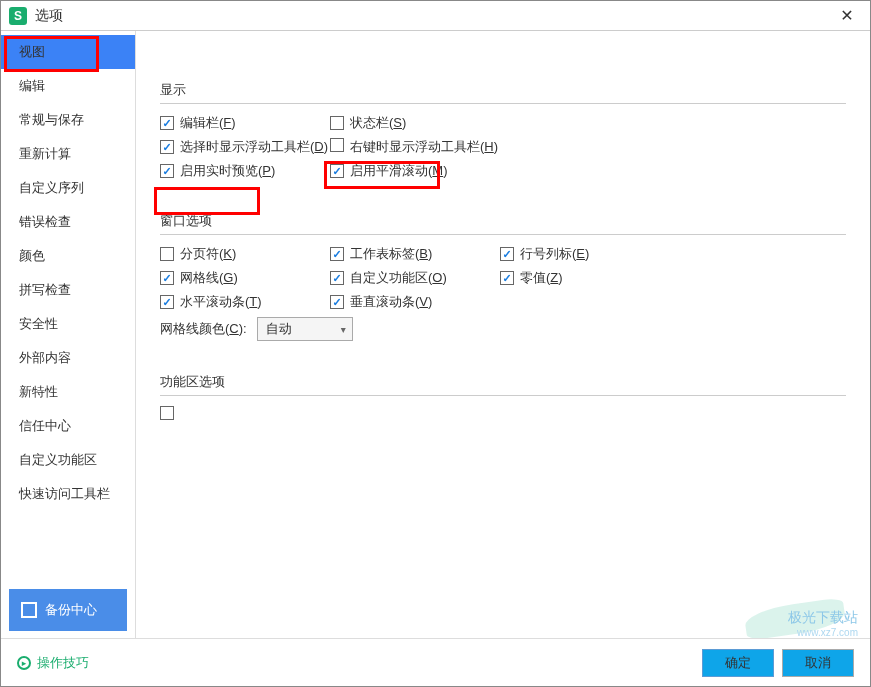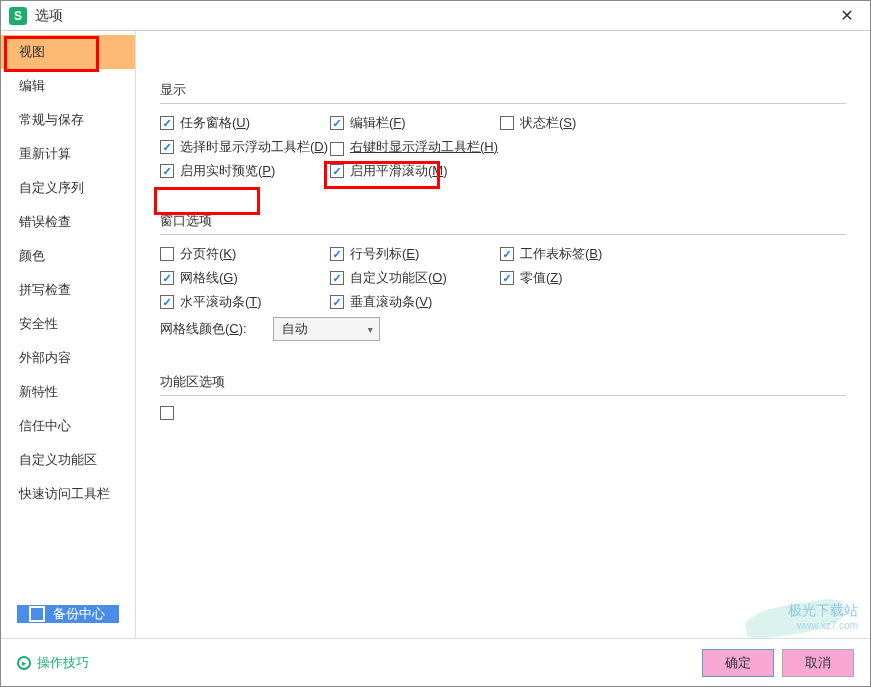--- a/index.html
+++ b/index.html
@@ -5,46 +5,46 @@
 * { box-sizing: border-box; margin: 0; padding: 0; }
 body { font-family: "Microsoft YaHei", sans-serif; font-size: 13px; color: #333; background: #fff; width: 871px; height: 687px; border: 1px solid #888; position: relative; overflow: hidden; }
 .titlebar { height: 30px; display: flex; align-items: center; padding: 0 8px; border-bottom: 1px solid #ccc; }
 .app-icon { width: 18px; height: 18px; background: #1aad6e; color: #fff; display: flex; align-items: center; justify-content: center; font-size: 12px; font-weight: bold; border-radius: 3px; margin-right: 8px; }
 .title-text { flex: 1; font-size: 14px; }
 .close-btn { width: 30px; height: 30px; display: flex; align-items: center; justify-content: center; cursor: pointer; font-size: 16px; }
 .main { display: flex; height: 608px; }
 .sidebar { width: 135px; border-right: 1px solid #ddd; padding-top: 4px; display: flex; flex-direction: column; }
 .sidebar-items { flex: 1; }
 .sidebar-item { padding: 8px 18px; cursor: pointer; font-size: 13px; }
-.sidebar-item.active { background: #fdba74; }
-.backup-btn { margin: 16px; background: #4a8de8; color: #fff; padding: 0 12px; display: flex; align-items: center; gap: 8px; cursor: pointer; font-size: 13px; }
+.sidebar-item.active { background: #3b82f6; }
+.backup-btn { margin: 8px; background: #4a8de8; color: #fff; padding: 12px 12px; display: flex; align-items: center; gap: 8px; cursor: pointer; font-size: 13px; }
 .backup-icon { width: 16px; height: 16px; border: 2px solid #fff; display: inline-block; position: relative; }
 .content { flex: 1; padding: 18px 24px; position: relative; }
 .section { margin-bottom: 14px; }
 .section-title { font-size: 13px; color: #333; margin-bottom: 4px; margin-top: 32px; }
 .divider { border: none; border-top: 1px solid #ccc; margin-bottom: 10px; }
 .row { display: flex; margin-bottom: 6px; }
 .col { width: 170px; display: flex; align-items: center; }
-.col-wide { width: 340px; display: flex; align-items: flex-end; text-decoration: underline; }
+.col-wide { width: 340px; display: flex; align-items: flex-start; }
 .checkbox { width: 14px; height: 14px; border: 1px solid #666; margin-right: 6px; display: inline-flex; align-items: center; justify-content: center; cursor: pointer; flex-shrink: 0; }
 .checkbox.checked::after { content: "✓"; color: #1a7de0; font-size: 11px; font-weight: bold; }
 .cb-label { cursor: pointer; font-size: 13px; }
 .underline { text-decoration: underline; }
-.color-row { display: flex; align-items: center; gap: 26px; margin-top: 4px; }
+.color-row { display: flex; align-items: center; gap: 10px; margin-top: 4px; }
 .color-label { font-size: 13px; }
-.color-select { width: 107px; height: 24px; border: 1px solid #aaa; display: flex; align-items: center; padding: 0 8px; cursor: pointer; font-size: 13px; position: relative; background: #f5f5f5; }
+.color-select { width: 96px; height: 24px; border: 1px solid #aaa; display: flex; align-items: center; padding: 0 8px; cursor: pointer; font-size: 13px; position: relative; background: #f5f5f5; }
 .color-select::after { content: "▾"; position: absolute; right: 6px; color: #666; font-size: 10px; }
 .red-box { position: absolute; border: 3px solid #ff0000; pointer-events: none; }
 .footer { position: absolute; bottom: 0; left: 0; right: 0; height: 48px; border-top: 1px solid #ddd; display: flex; align-items: center; padding: 0 16px; }
 .tips { display: flex; align-items: center; gap: 6px; color: #1aad6e; cursor: pointer; font-size: 13px; }
 .tips-icon { width: 14px; height: 14px; border: 2px solid #1aad6e; border-radius: 50%; display: flex; align-items: center; justify-content: center; font-size: 9px; color: #1aad6e; }
 .footer-btns { margin-left: auto; display: flex; gap: 8px; }
-.btn { width: 72px; height: 28px; border: 1px solid #aaa; background: #f9a8d4; cursor: pointer; font-size: 13px; display: flex; align-items: center; justify-content: center; }
+.btn { width: 72px; height: 28px; border: 1px solid #aaa; background: #0ea5e9; cursor: pointer; font-size: 13px; display: flex; align-items: center; justify-content: center; }
 .btn.primary { border: 1px solid #5b9bd5; }
-.watermark { position: absolute; right: 12px; bottom: 55px; color: #8ec8e8; font-size: 14px; pointer-events: none; }
+.watermark { position: absolute; right: 12px; bottom: 48px; color: #8ec8e8; font-size: 14px; pointer-events: none; }
 .watermark-sub { font-size: 10px; color: #aed8f0; text-align: right; }
 .watermark-bg { position: absolute; right: 25px; bottom: 52px; width: 100px; height: 30px; background: #a4e0d0; opacity: 0.4; border-radius: 50% 20% 50% 20%; pointer-events: none; transform: rotate(-8deg); }
 </style>
 </head>
 <body>
 
 <div class="titlebar">
   <div class="app-icon">S</div>
   <div class="title-text">选项</div>
   <div class="close-btn">✕</div>
@@ -75,24 +75,20 @@
   </div>
 
   <div class="content">
 
     <div class="section">
       <div class="section-title">显示</div>
       <hr class="divider">
       <div class="row">
         <div class="col">
             <span class="checkbox checked"></span>
-            <span class="cb-label"><span>任务窗格(</span><span class="underline">U</span><span>)</span></span>
-          </div>
-        <div class="col">
-            <span class="checkbox checked"></span>
             <span class="cb-label"><span>编辑栏(</span><span class="underline">F</span><span>)</span></span>
           </div>
         <div class="col">
             <span class="checkbox"></span>
             <span class="cb-label"><span>状态栏(</span><span class="underline">S</span><span>)</span></span>
           </div>
       </div>
       <div class="row">
         <div class="col">
             <span class="checkbox checked"></span>
@@ -118,25 +114,25 @@
     <div class="section">
       <div class="section-title">窗口选项</div>
       <hr class="divider">
       <div class="row">
         <div class="col">
             <span class="checkbox"></span>
             <span class="cb-label"><span>分页符(</span><span class="underline">K</span><span>)</span></span>
           </div>
         <div class="col">
             <span class="checkbox checked"></span>
-            <span class="cb-label"><span>行号列标(</span><span class="underline">E</span><span>)</span></span>
+            <span class="cb-label"><span>工作表标签(</span><span class="underline">B</span><span>)</span></span>
           </div>
         <div class="col">
             <span class="checkbox checked"></span>
-            <span class="cb-label"><span>工作表标签(</span><span class="underline">B</span><span>)</span></span>
+            <span class="cb-label"><span>行号列标(</span><span class="underline">E</span><span>)</span></span>
           </div>
       </div>
       <div class="row">
         <div class="col">
             <span class="checkbox checked"></span>
             <span class="cb-label"><span>网格线(</span><span class="underline">G</span><span>)</span></span>
           </div>
         <div class="col">
             <span class="checkbox checked"></span>
             <span class="cb-label"><span>自定义功能区(</span><span class="underline">O</span><span>)</span></span>

